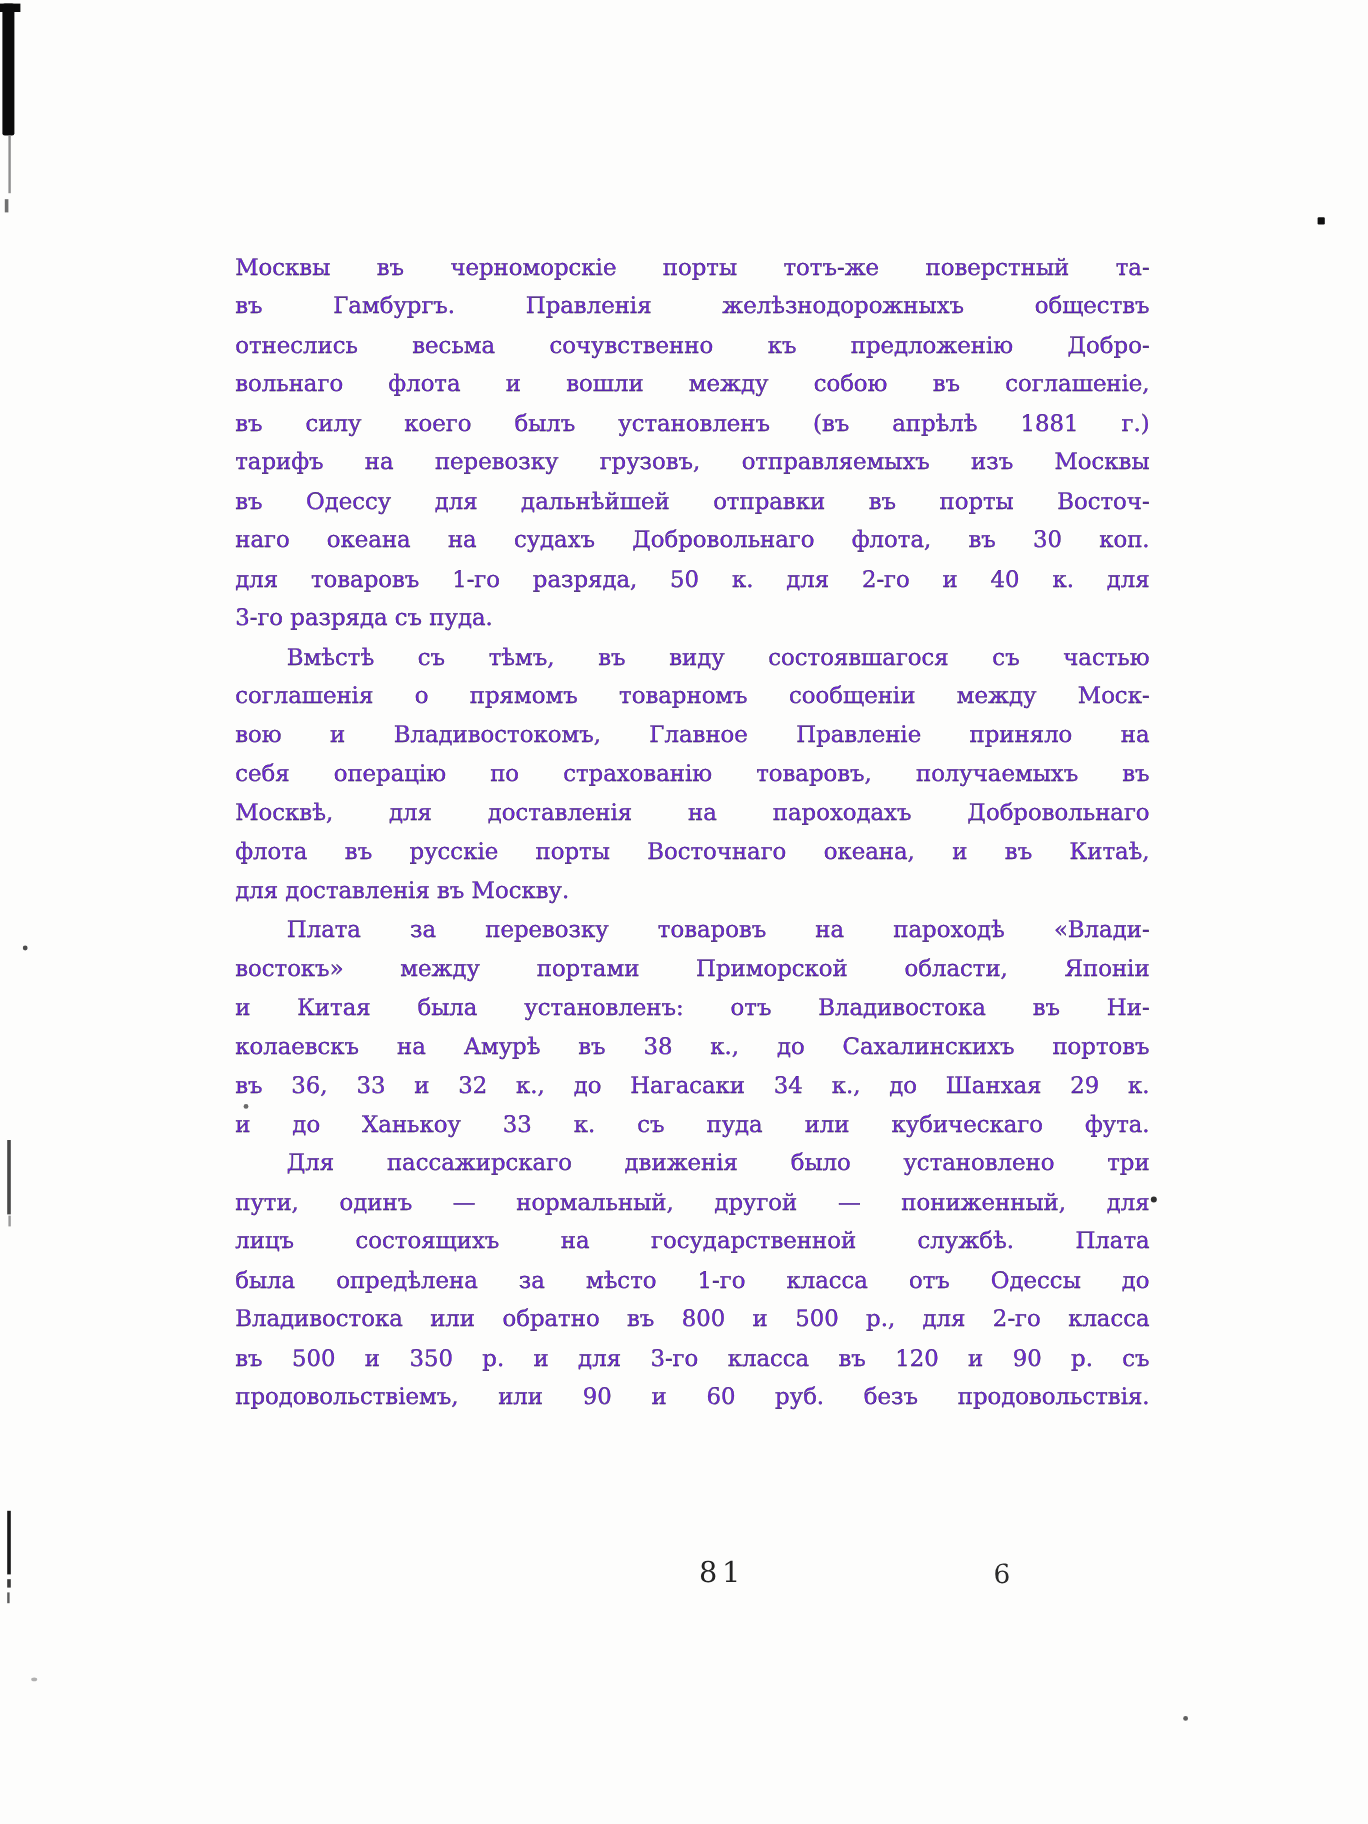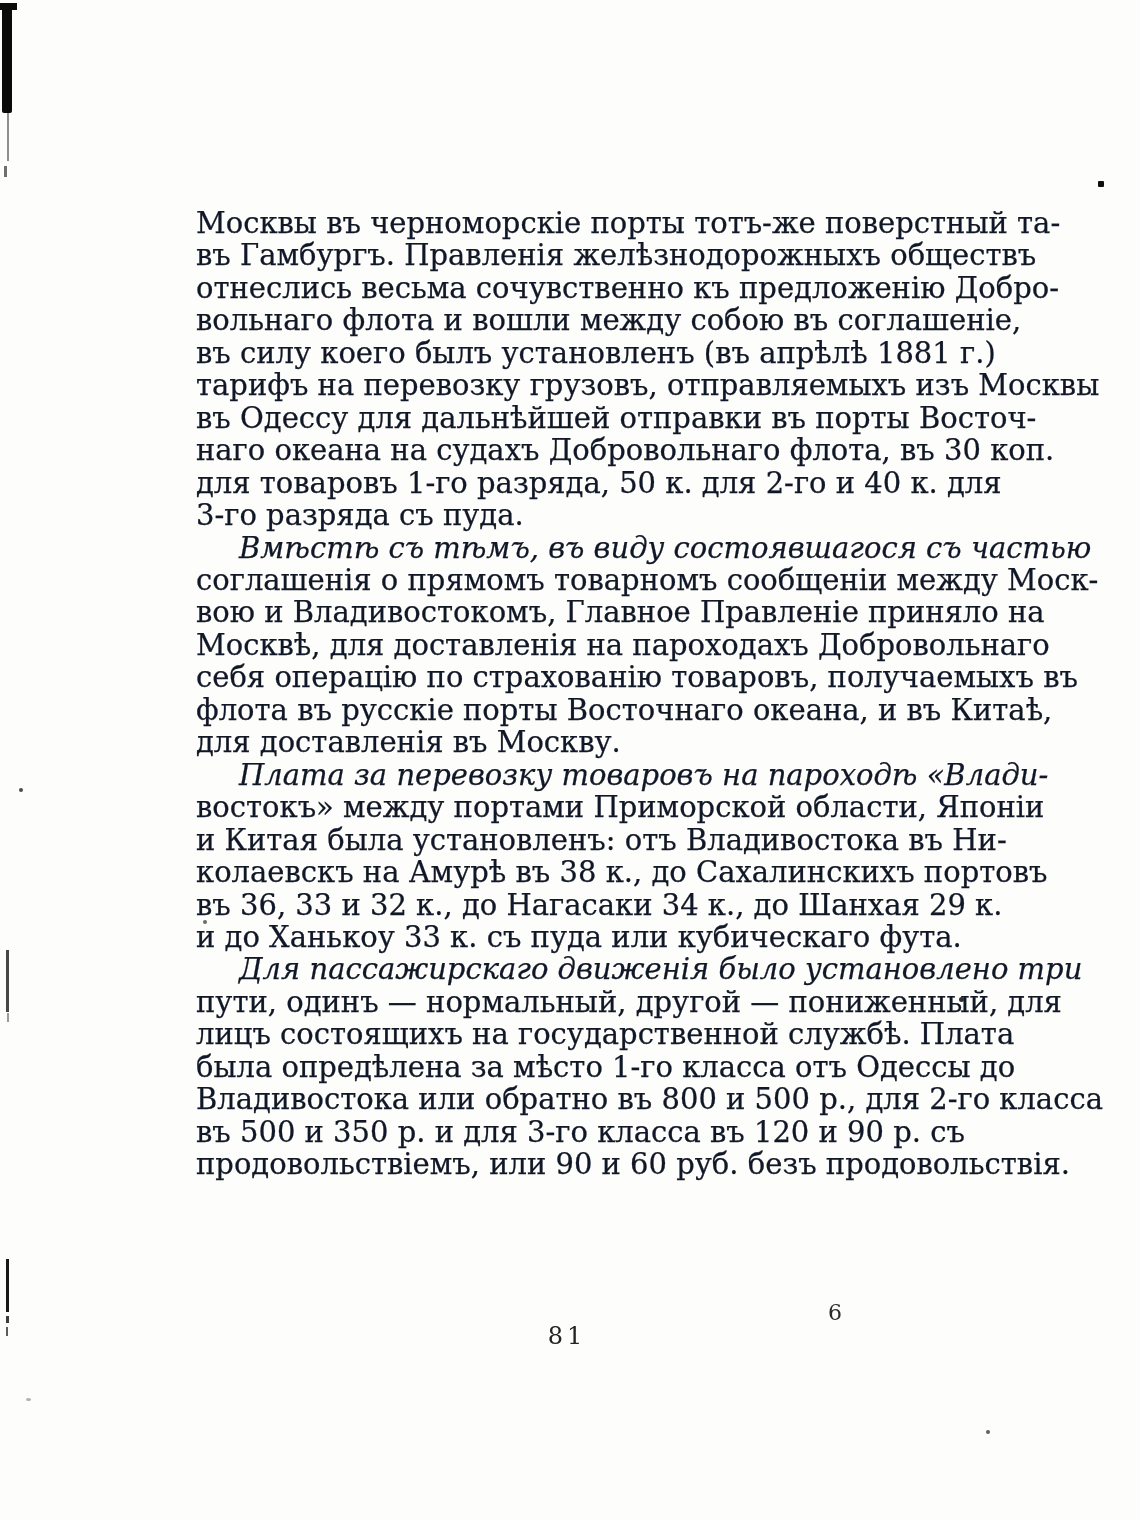--- a/index.html
+++ b/index.html
@@ -9,46 +9,44 @@
   .page {
     position: relative;
     width: 1140px; height: 1520px;
     background: #fdfdfc;
     overflow: hidden;
     font-family: "DejaVu Serif", "Liberation Serif", serif;
   }
   .textblock {
     position: absolute;
     left: 196px; top: 207px; width: 762px;
-    font-size: 29px;
+    font-size: 19px;
     line-height: 32.45px;
-    color: #0f172a;
+    color: #6d28d9;
     -webkit-text-stroke: 0.25px #1b1b1b;
   }
   .para { margin: 0; padding: 0; }
   .line {
     text-align: justify;
     text-align-last: justify;
     white-space: nowrap;
   }
   .line.last {
     text-align-last: left;
   }
   .line.indent {
     text-indent: 43px;
-    font-style: italic;
   }
   .pagenum {
     position: absolute;
-    left: 536px; top: 1296px; width: 62px;
-    text-align: center;
+    left: 559px; top: 1296px; width: 62px;
+    text-align: right;
     font-size: 24px;
     letter-spacing: 4px;
     color: #232323;
-    margin-top: 26px;
   }
   .sigmark {
     position: absolute;
     left: 828px; top: 1300px;
     font-size: 22px;
     color: #2a2a2a;
   }
   
   .art { position: absolute; pointer-events: none; }
   .a-bar-top      { left: 2px;   top: 3px;    width: 10px; height: 110px; background: #0b0b0b; border-radius: 2px; }
@@ -84,22 +82,22 @@
       <div class="line">въ Одессу для дальнѣйшей отправки въ порты Восточ-</div>
       <div class="line">наго океана на судахъ Добровольнаго флота, въ 30 коп.</div>
       <div class="line">для товаровъ 1-го разряда, 50 к. для 2-го и 40 к. для</div>
       <div class="line last">3-го разряда съ пуда.</div>
     </div>
 
     <div class="para">
       <div class="line indent">Вмѣстѣ съ тѣмъ, въ виду состоявшагося съ частью</div>
       <div class="line">соглашенія о прямомъ товарномъ сообщеніи между Моск-</div>
       <div class="line">вою и Владивостокомъ, Главное Правленіе приняло на</div>
+      <div class="line">себя операцію по страхованію товаровъ, получаемыхъ въ</div>
       <div class="line">Москвѣ, для доставленія на пароходахъ Добровольнаго</div>
-      <div class="line">себя операцію по страхованію товаровъ, получаемыхъ въ</div>
       <div class="line">флота въ русскіе порты Восточнаго океана, и въ Китаѣ,</div>
       <div class="line last">для доставленія въ Москву.</div>
     </div>
 
     <div class="para">
       <div class="line indent">Плата за перевозку товаровъ на пароходѣ «Влади-</div>
       <div class="line">востокъ» между портами Приморской области, Японіи</div>
       <div class="line">и Китая была установленъ: отъ Владивостока въ Ни-</div>
       <div class="line">колаевскъ на Амурѣ въ 38 к., до Сахалинскихъ портовъ</div>
       <div class="line">въ 36, 33 и 32 к., до Нагасаки 34 к., до Шанхая 29 к.</div>

